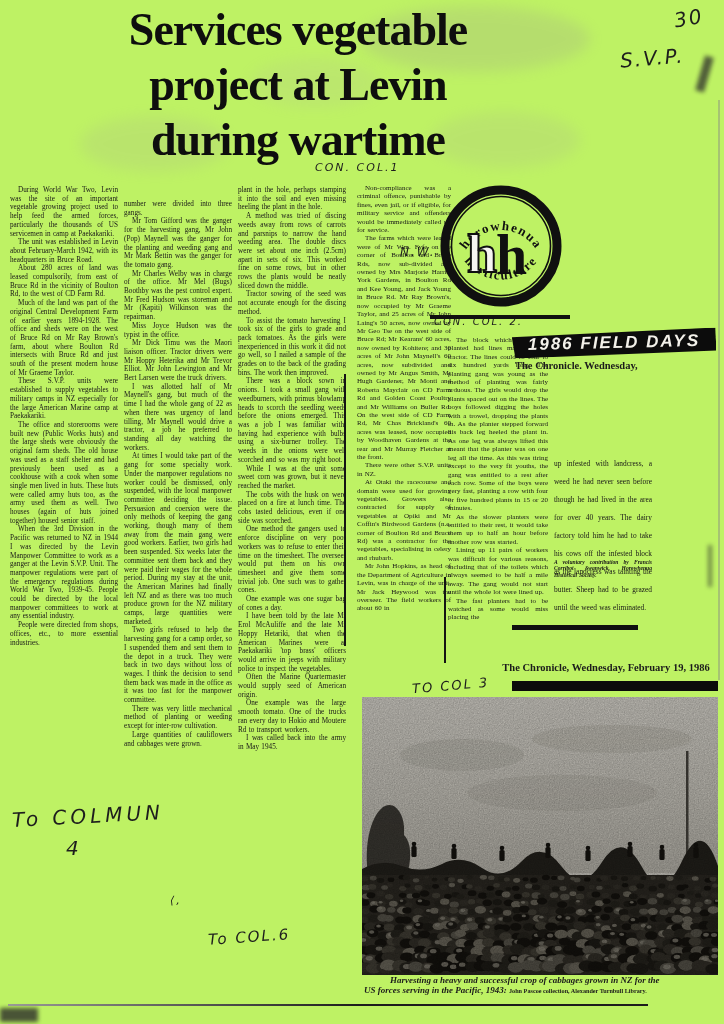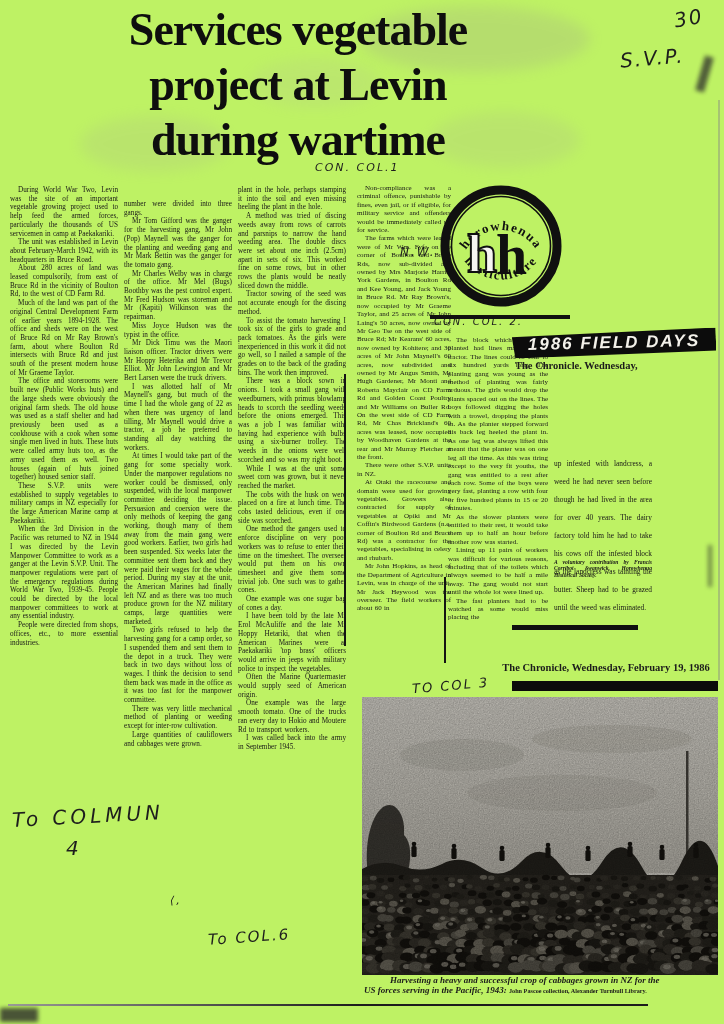--- a/index.html
+++ b/index.html
@@ -86,22 +86,22 @@
   <div class="hw hwtocol4">4</div>
   <div class="hw hwsq">⟨,</div>
   <div class="hw hwtocol6">To COL.6</div>
   <div class="hw hwtocol3">TO COL 3</div>
 
   <div class="col c1">
       <p>During World War Two, Levin was the site of an important vegetable growing project used to help feed the armed forces, particularly the thousands of US servicemen in camp at Paekakariki.</p>
       <p>The unit was established in Levin about February-March 1942, with its headquarters in Bruce Road.</p>
       <p>About 280 acres of land was leased compulsorily, from east of Bruce Rd in the vicinity of Boulton Rd, to the west of CD Farm Rd.</p>
       <p>Much of the land was part of the original Central Development Farm of earlier years 1894-1928. The office and sheds were on the west of Bruce Rd on Mr Ray Brown's farm, about where Boulton Rd intersects with Bruce Rd and just south of the present modern house of Mr Graeme Taylor.</p>
+      <p>These S.V.P. units were established to supply vegetables to military camps in NZ especially for the large American Marine camp at Paekakariki.</p>
       <p>The office and storerooms were built new (Public Works huts) and the large sheds were obviously the original farm sheds. The old house was used as a staff shelter and had previously been used as a cookhouse with a cook when some single men lived in huts. These huts were called army huts too, as the army used them as well. Two houses (again of huts joined together) housed senior staff.</p>
-      <p>These S.V.P. units were established to supply vegetables to military camps in NZ especially for the large American Marine camp at Paekakariki.</p>
       <p>When the 3rd Division in the Pacific was returned to NZ in 1944 I was directed by the Levin Manpower Committee to work as a ganger at the Levin S.V.P. Unit. The manpower regulations were part of the emergency regulations during World War Two, 1939-45. People could be directed by the local manpower committees to work at any essential industry.</p>
       <p>People were directed from shops, offices, etc., to more essential industries.</p>
     </div>
   <div class="col c2">
       <p class="noindent">number were divided into three gangs.</p>
       <p>Mr Tom Gifford was the ganger for the harvesting gang, Mr John (Pop) Maynell was the ganger for the planting and weeding gang and Mr Mark Bettin was the ganger for the tomato gang.</p>
       <p>Mr Charles Welby was in charge of the office. Mr Mel (Bugs) Boothby was the pest control expert. Mr Fred Hudson was storeman and Mr (Kapiti) Wilkinson was the repairman.</p>
       <p>Miss Joyce Hudson was the typist in the office.</p>
       <p>Mr Dick Timu was the Maori liaison officer. Tractor drivers were Mr Hoppy Heterika and Mr Trevor Elliot. Mr John Lewington and Mr Bert Larsen were the truck drivers.</p>
       <p>I was allotted half of Mr Maynell's gang, but much of the time I had the whole gang of 22 as when there was urgency of land tilling, Mr Maynell would drive a tractor, a job he preferred to standing all day watching the workers.</p>
@@ -116,21 +116,21 @@
       <p>Tractor sowing of the seed was not accurate enough for the discing method.</p>
       <p>To assist the tomato harvesting I took six of the girls to grade and pack tomatoes. As the girls were inexperienced in this work it did not go well, so I nailed a sample of the grades on to the back of the grading bins. The work then improved.</p>
       <p>There was a block sown in onions. I took a small gang with weedburners, with primus blowlamp heads to scorch the seedling weeds before the onions emerged. This was a job I was familiar with, having had experience with bulbs using a six-burner trolley. The weeds in the onions were well scorched and so was my right boot.</p>
       <p>While I was at the unit some sweet corn was grown, but it never reached the market.</p>
       <p>The cobs with the husk on were placed on a fire at lunch time. The cobs tasted delicious, even if one side was scorched.</p>
       <p>One method the gangers used to enforce discipline on very poor workers was to refuse to enter their time on the timesheet. The overseer would put them on his own timesheet and give them some trivial job. One such was to gather cones.</p>
       <p>One example was one sugar bag of cones a day.</p>
       <p>I have been told by the late Mr Erol McAuliffe and the late Mr Hoppy Hetariki, that when the American Marines were at Paekakariki 'top brass' officers would arrive in jeeps with military police to inspect the vegetables.</p>
       <p>Often the Marine Quartermaster would supply seed of American origin.</p>
       <p>One example was the large smooth tomato. One of the trucks ran every day to Hokio and Moutere Rd to transport workers.</p>
-      <p>I was called back into the army in September 1945.</p>
+      <p>I was called back into the army in May 1945.</p>
     </div>
   <div class="col c4">
       <p>Non-compliance was a criminal offence, punishable by fines, even jail, or if eligible, for military service and offenders would be immediately called up for service.</p>
       <p>The farms which were leased were of Mr Wm. Fyfe on the corner of Boulton and Bruce Rds, now sub-divided and owned by Mrs Marjorie Harris, York Gardens, in Boulton Rd and Kee Young, and Jack Young in Bruce Rd. Mr Ray Brown's, now occupied by Mr Graeme Taylor, and 25 acres of Mr John Laing's 50 acres, now owned by Mr Geo Tse on the west side of Bruce Rd; Mr Kearans' 60 acres, now owned by Kohitere; and 30 acres of Mr John Maynell's 60 acres, now subdivided and owned by Mr Angus Smith, Mr Hugh Gardener, Mr Monti and Roberta Mayclair on CD Farm Rd and Golden Coast Poultry and Mr Williams on Buller Rd. On the west side of CD Farm Rd, Mr Chas Brickland's 60 acres was leased, now occupied by Woodhaven Gardens at the rear and Mr Murray Fletcher at the front.</p>
       <p>There were other S.V.P. units in NZ.</p>
       <p>At Otaki the racecourse and domain were used for growing vegetables. Growers also contracted for supply of vegetables at Opiki and Mr Coffin's Birdwood Gardens (n.e. corner of Boulton Rd and Bruce Rd) was a contractor for the vegetables, specialising in celery and rhubarb.</p>
       <p>Mr John Hopkins, as head of the Department of Agriculture in Levin, was in charge of the unit. Mr Jack Heywood was the overseer. The field workers of about 60 in</p>
     </div>
   <div class="col c5">
       <p>The block which would be planted had lines marked by a tractor. The lines could be four to six hundred yards long. The planting gang was young as the method of planting was fairly arduous. The girls would drop the plants spaced out on the lines. The boys followed digging the holes with a trowel, dropping the plants in. As the planter stepped forward his back leg heeled the plant in. As one leg was always lifted this meant that the planter was on one leg all the time. As this was tiring except to the very fit youths, the gang was entitled to a rest after each row. Some of the boys were very fast, planting a row with four or five hundred plants in 15 or 20 minutes.</p>

